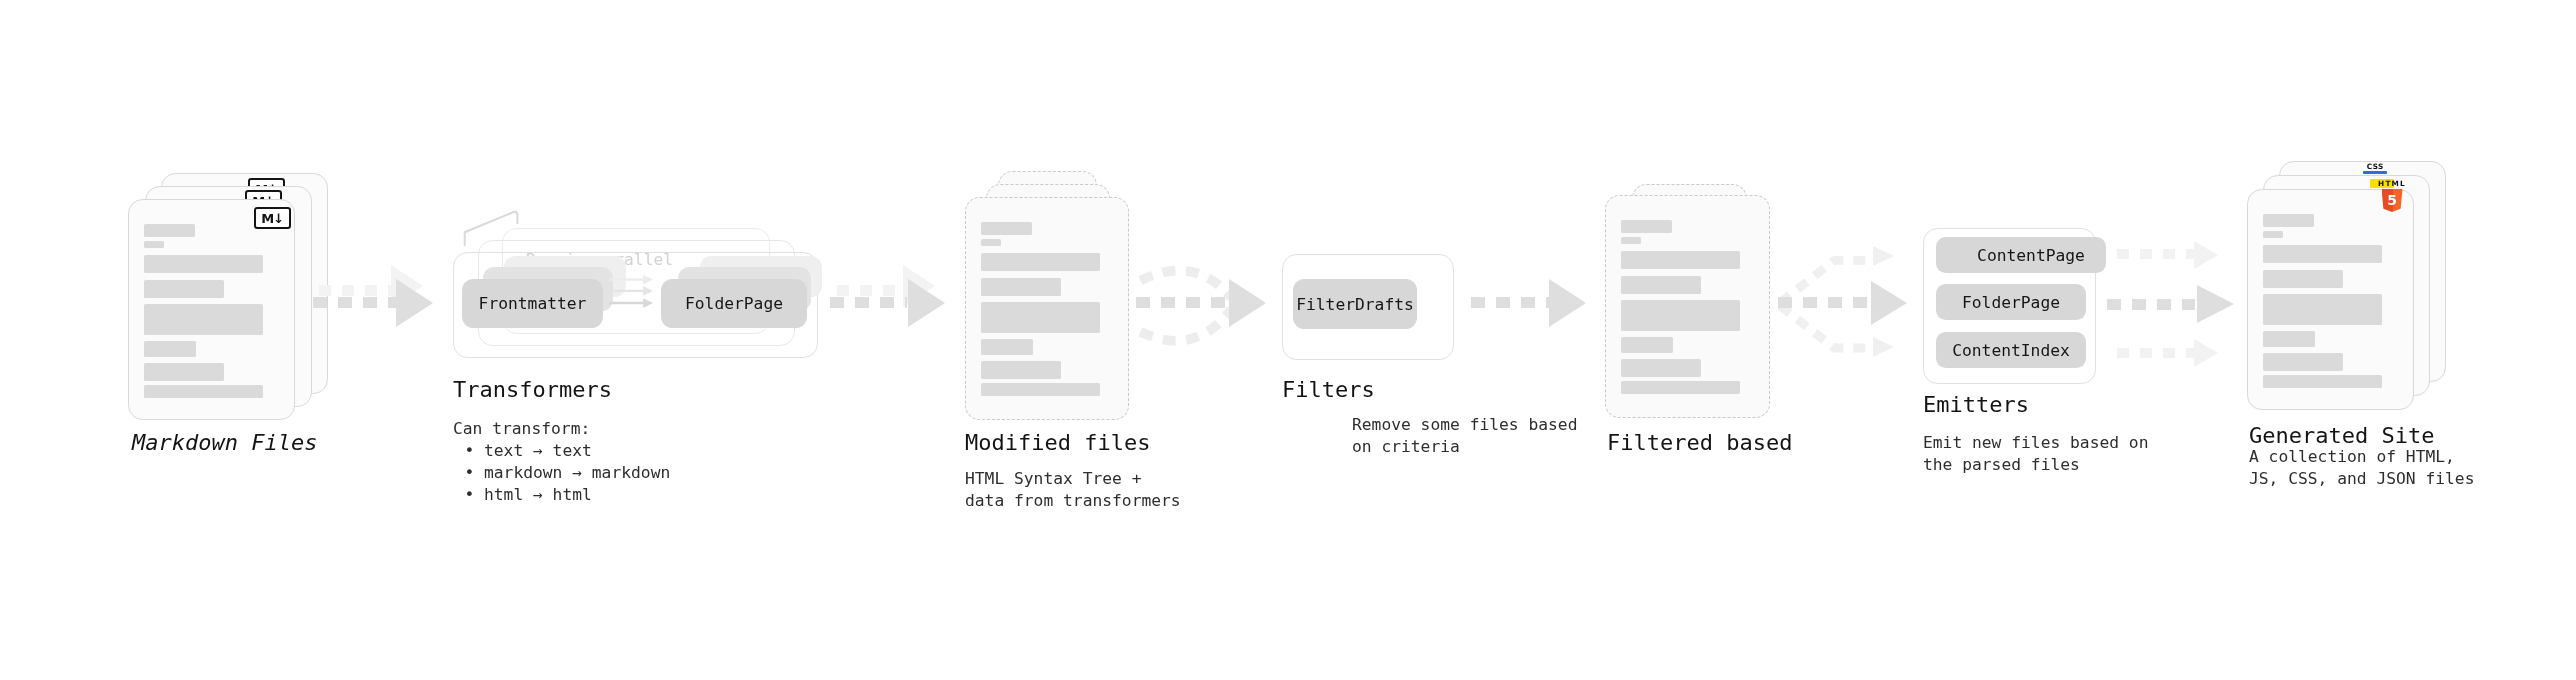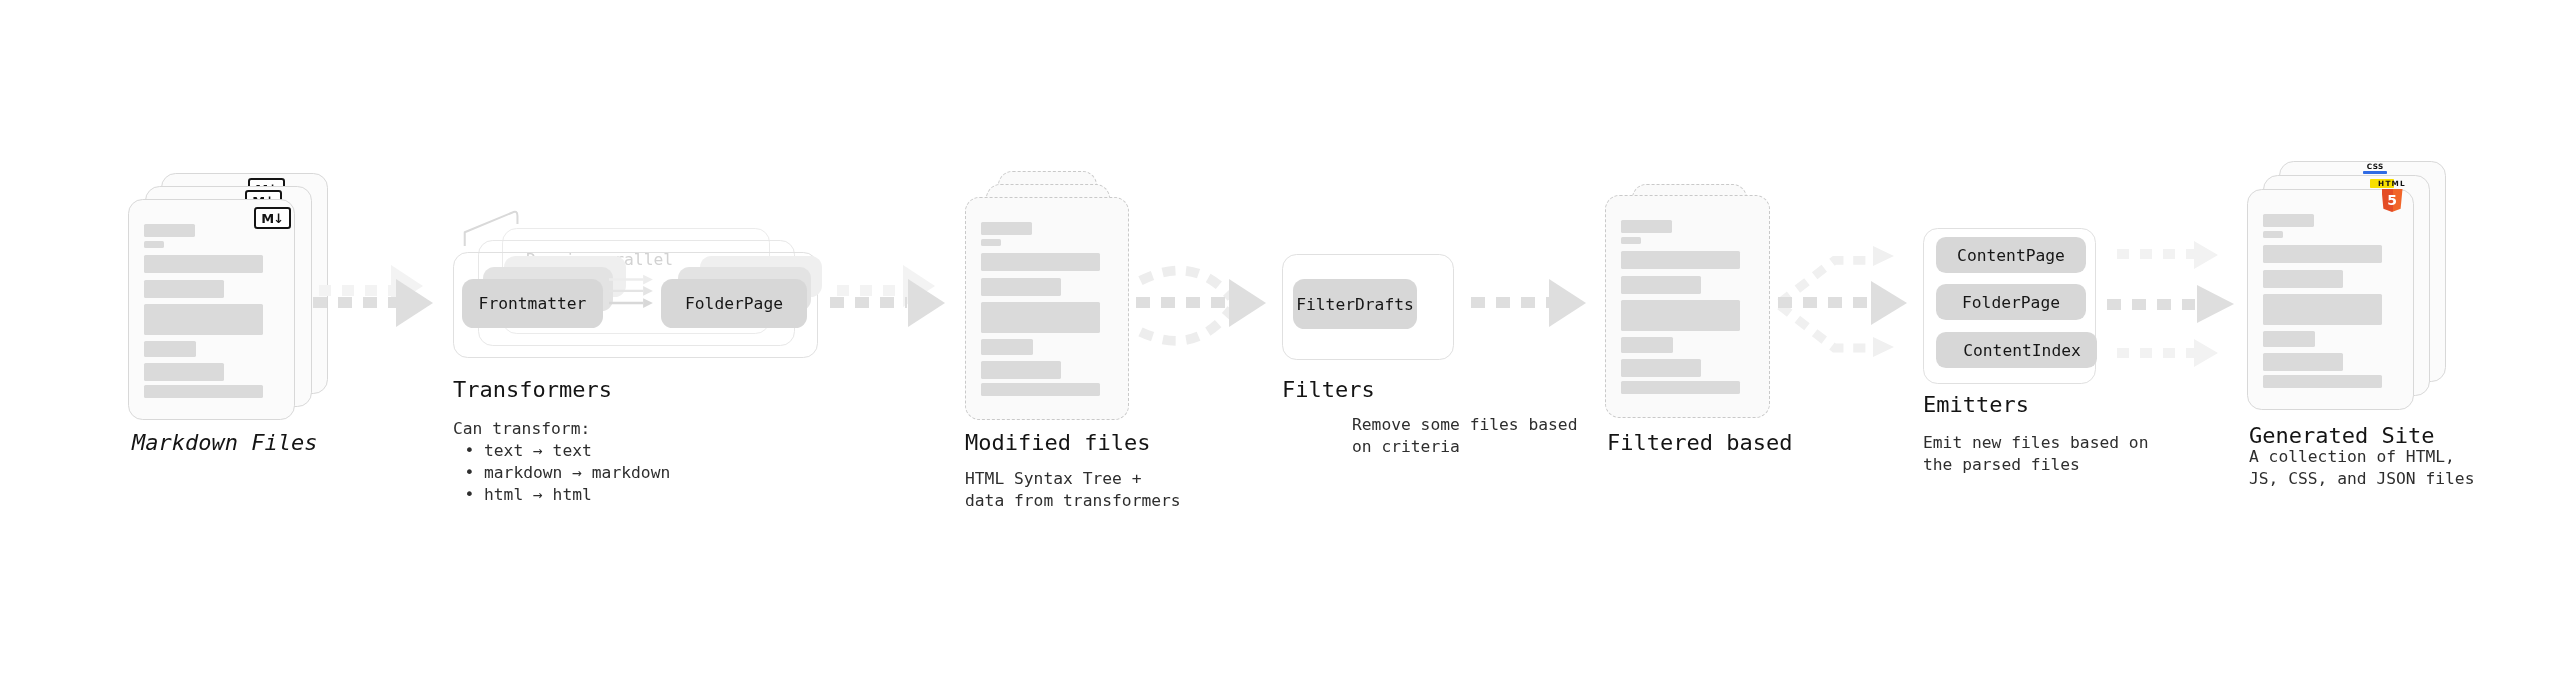--- a/index.html
+++ b/index.html
@@ -191,23 +191,23 @@
       <path d="M 5 81 L 72 133 L 118 133" fill="none" stroke="#f0f0f0" stroke-width="11" stroke-dasharray="15 12"></path>
     </svg>
     <div class="tri" style="left:1873px;top:246px;border-left:21px solid #f0f0f0;border-top:10.6px solid transparent;border-bottom:10.6px solid transparent;"></div>
     <div class="tri" style="left:1873px;top:337px;border-left:21px solid #f0f0f0;border-top:10.6px solid transparent;border-bottom:10.6px solid transparent;"></div>
     <div class="dash dash-main" style="left:1778px;top:297px;width:91px;height:11.4px;"></div>
     <div class="tri" style="left:1871px;top:281px;border-left:36px solid #dedede;border-top:22px solid transparent;border-bottom:22px solid transparent;"></div>
   </div>
 
   <div>
     <div class="panel" style="left:1923px;top:228px;width:173px;height:156px;"></div>
-    <div class="btn" style="left:1936px;top:237px;width:150px;height:36px;border-radius:9.8px;">ContentPage</div>
+    <div class="btn" style="left:1936px;top:237px;width:150px;height:36px;border-radius:9.8px;padding-left:20px;">ContentPage</div>
     <div class="btn" style="left:1936px;top:284px;width:150px;height:36px;border-radius:9.8px;">FolderPage</div>
-    <div class="btn" style="left:1936px;top:332px;width:150px;height:36px;border-radius:9.8px;padding-left:11px;">ContentIndex</div>
+    <div class="btn" style="left:1936px;top:332px;width:150px;height:36px;border-radius:9.8px;">ContentIndex</div>
     <div class="heading" style="left:1923px;top:392px;">Emitters</div>
     <div class="caption" style="left:1923px;top:432px;">
       <div>Emit new files based on</div>
       <div>the parsed files</div>
     </div>
   </div>
 
   <div>
     <div class="dash dash-faint" style="left:2117px;top:249px;width:77px;height:9.8px;"></div>
     <div class="tri" style="left:2194px;top:241px;border-left:24.4px solid #f2f2f2;border-top:14px solid transparent;border-bottom:14px solid transparent;"></div>

